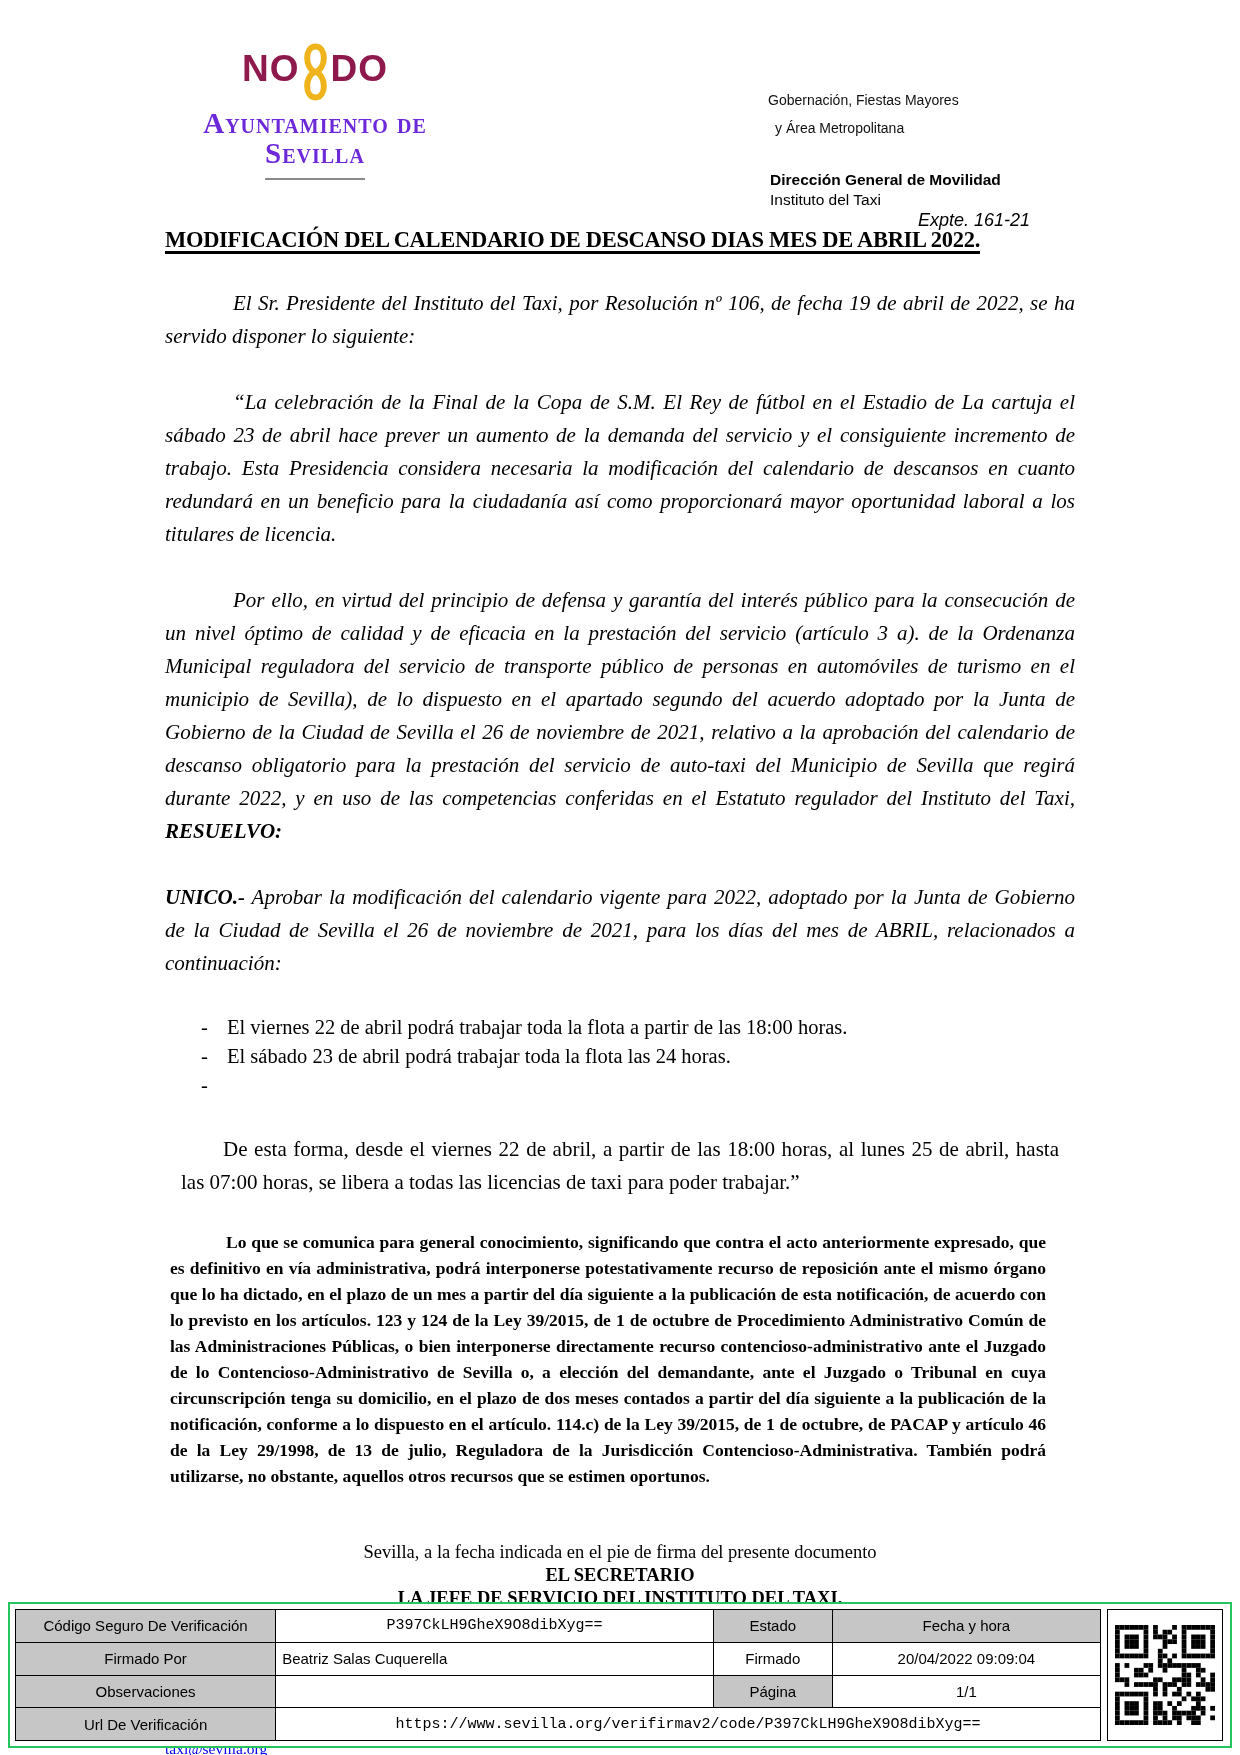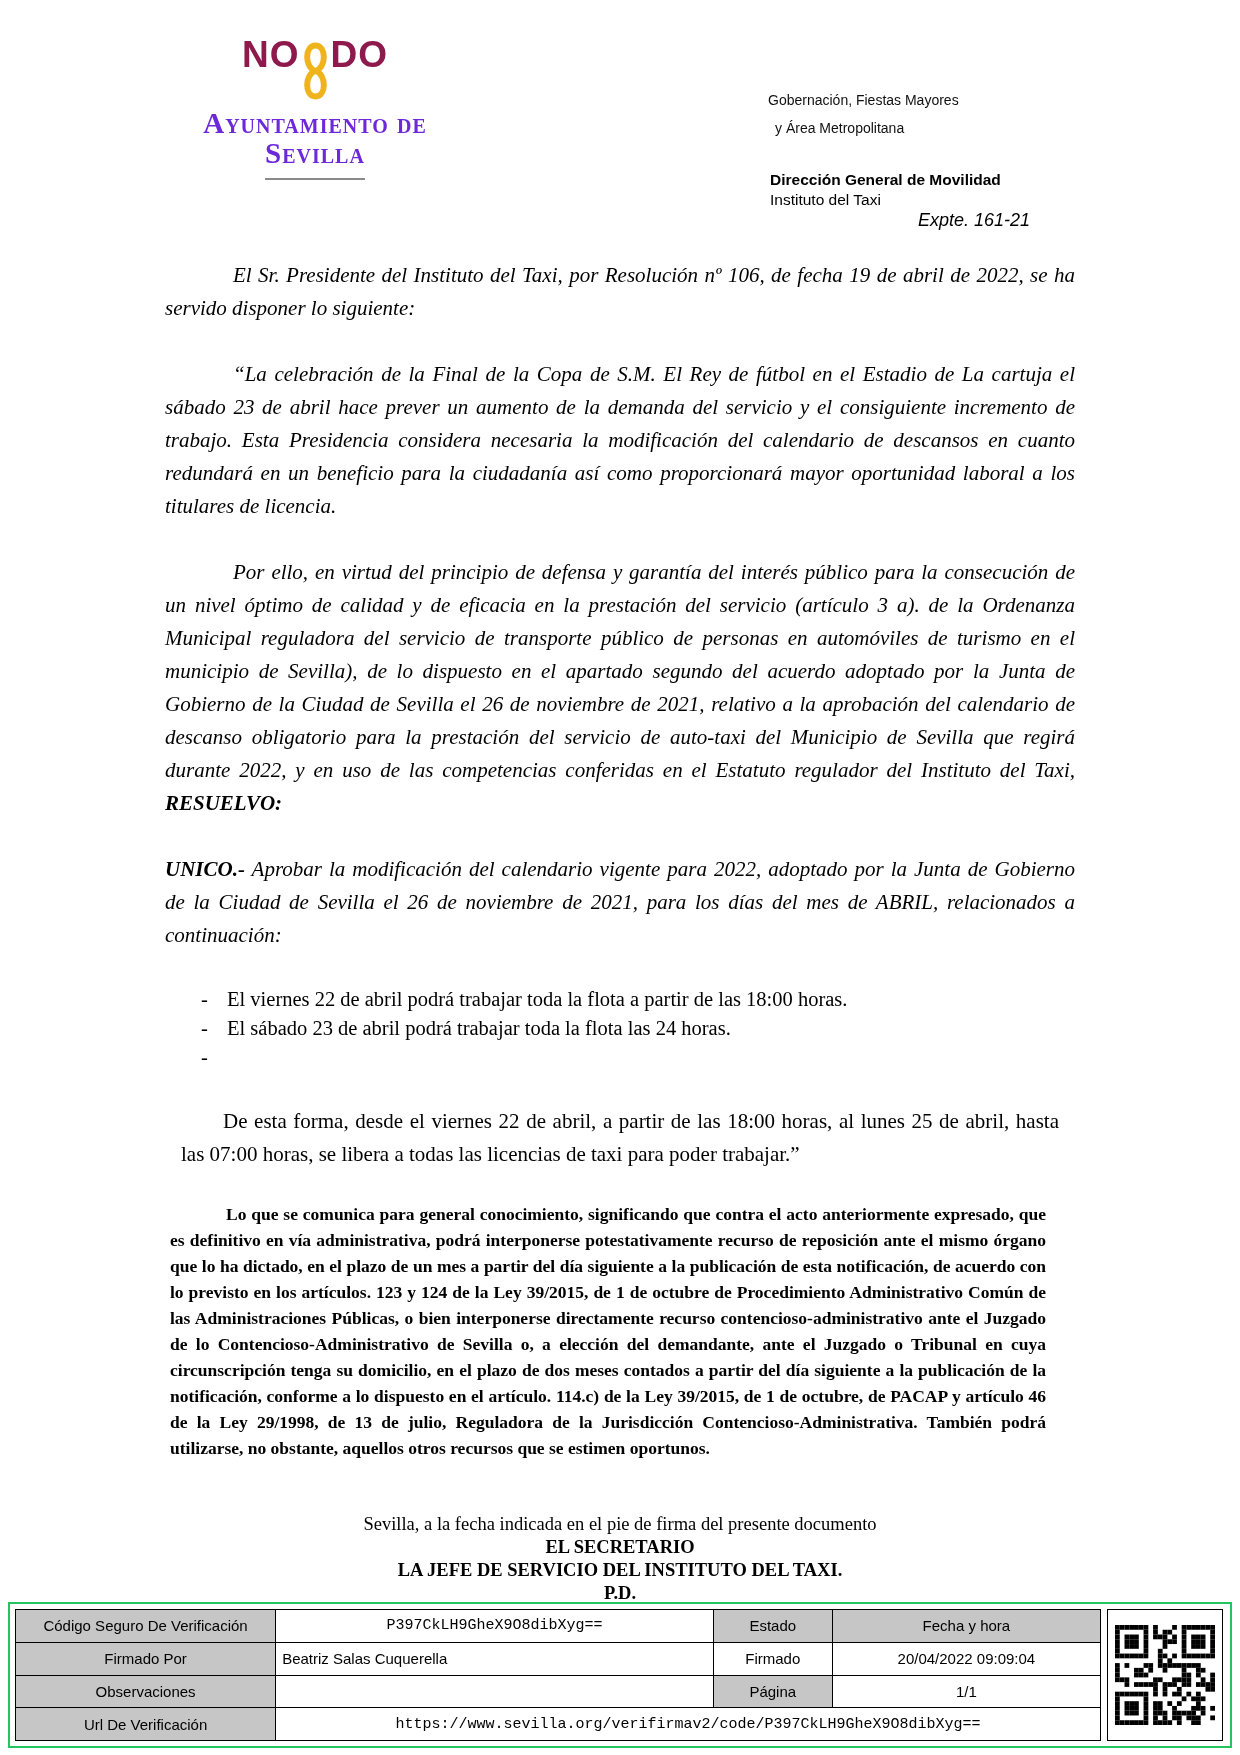--- a/index.html
+++ b/index.html
@@ -3,21 +3,21 @@
 <meta charset="utf-8">
 <style>
   html,body{margin:0;padding:0;}
   body{
     width:1240px;height:1755px;position:relative;background:#ffffff;
     font-family:"Liberation Serif",serif;color:#000;
     -webkit-font-smoothing:antialiased;overflow:hidden;
   }
   
   .logo-block{position:absolute;top:36px;left:150px;width:330px;text-align:center;}
-  .nosdo{display:flex;justify-content:center;align-items:flex-start;height:64px;}
+  .nosdo{display:flex;justify-content:center;align-items:center;height:64px;}
   .nosdo-txt{font-family:"Liberation Sans",sans-serif;font-weight:bold;font-size:37px;letter-spacing:1px;line-height:1;}
   .madeja{margin:0 1px;position:relative;top:4px;}
   .org-name{margin-top:8px;font-family:"Liberation Serif",serif;font-variant:small-caps;
     font-size:29px;letter-spacing:1px;color:#6d28d9;line-height:30px;font-weight:bold;}
   .org-rule{width:100px;height:2px;background:#8a8a8a;margin:10px auto 0;}
 
   .area-block{position:absolute;top:86px;left:768px;font-family:"Liberation Sans",sans-serif;
     font-size:14px;line-height:28px;color:#101010;}
   .area-line2{padding-left:7px;}
   .dir-block{position:absolute;top:170px;left:770px;font-family:"Liberation Sans",sans-serif;font-size:15.5px;line-height:20px;}
@@ -74,20 +74,21 @@
 </div>
 
 <div class="dir-block">
   <div class="dir-bold">Dirección General de Movilidad</div>
   <div>Instituto del Taxi</div>
 </div>
 
 <div class="expte">Expte. 161-21</div>
 
 <div class="content">
+  <h1 class="doc-title">MODIFICACIÓN DEL CALENDARIO DE DESCANSO DIAS MES DE ABRIL 2022.</h1>
 
   <p class="para">El Sr. Presidente del Instituto del Taxi, por Resolución nº 106, de fecha 19 de abril de 2022, se ha servido disponer lo siguiente:</p>
 
   <p class="para">“La celebración de la Final de la Copa de S.M. El Rey de fútbol en el Estadio de La cartuja el sábado 23 de abril hace prever un aumento de la demanda del servicio y el consiguiente incremento de trabajo. Esta Presidencia considera necesaria la modificación del calendario de descansos en cuanto redundará en un beneficio para la ciudadanía así como proporcionará mayor oportunidad laboral a los titulares de licencia.</p>
 
   <p class="para"><span>Por ello, en virtud del principio de defensa y garantía del interés público para la consecución de un nivel óptimo de calidad y de eficacia en la prestación del servicio (artículo 3 a). de la Ordenanza Municipal reguladora del servicio de transporte público de personas en automóviles de turismo en el municipio de Sevilla), de lo dispuesto en el apartado segundo del acuerdo adoptado por la Junta de Gobierno de la Ciudad de Sevilla el 26 de noviembre de 2021, relativo a la aprobación del calendario de descanso obligatorio para la prestación del servicio de auto-taxi del Municipio de Sevilla que regirá durante 2022, y en uso de las competencias conferidas en el Estatuto regulador del Instituto del Taxi, </span><span class="bold">RESUELVO:</span></p>
 
   <p class="para no-indent"><span class="bold">UNICO.-</span><span> Aprobar la modificación del calendario vigente para 2022, adoptado por la Junta de Gobierno de la Ciudad de Sevilla el 26 de noviembre de 2021, para los días del mes de ABRIL, relacionados a continuación:</span></p>
 
   <div class="bullets">

